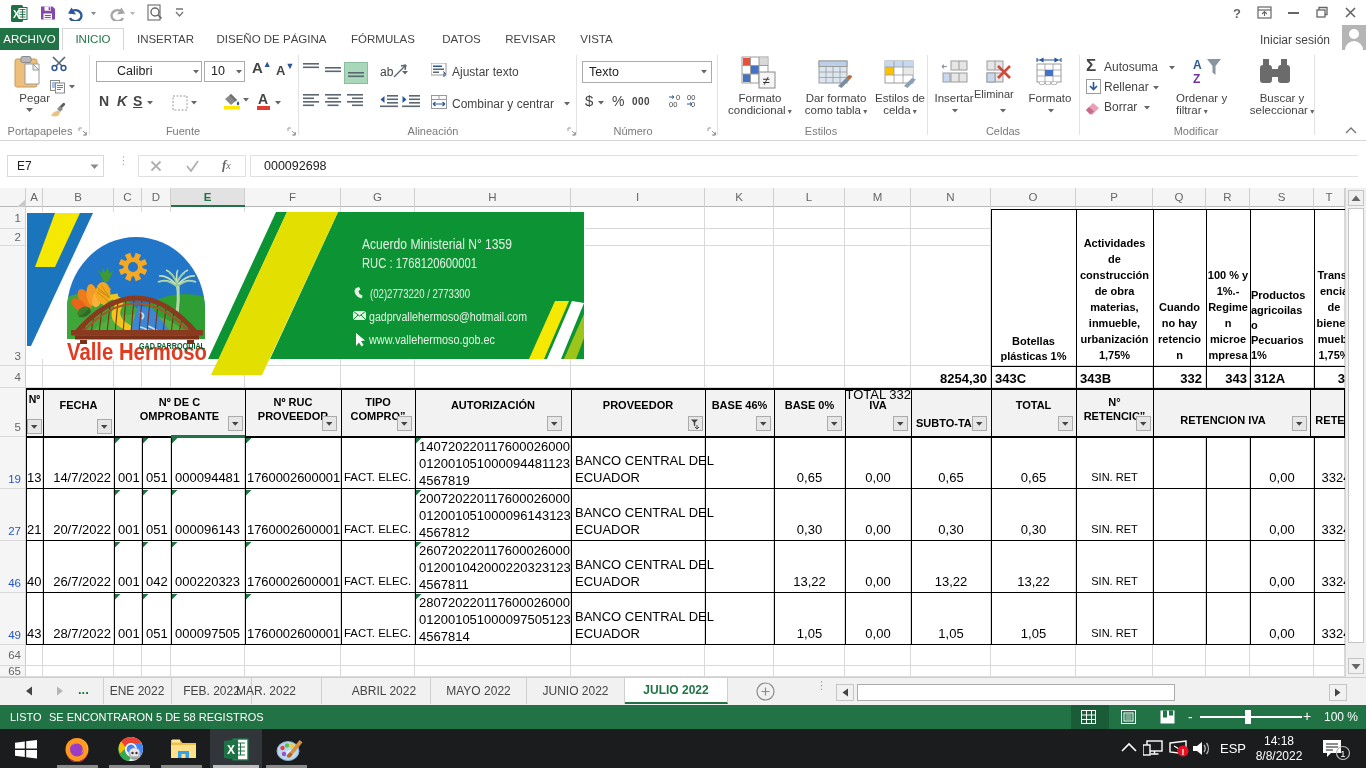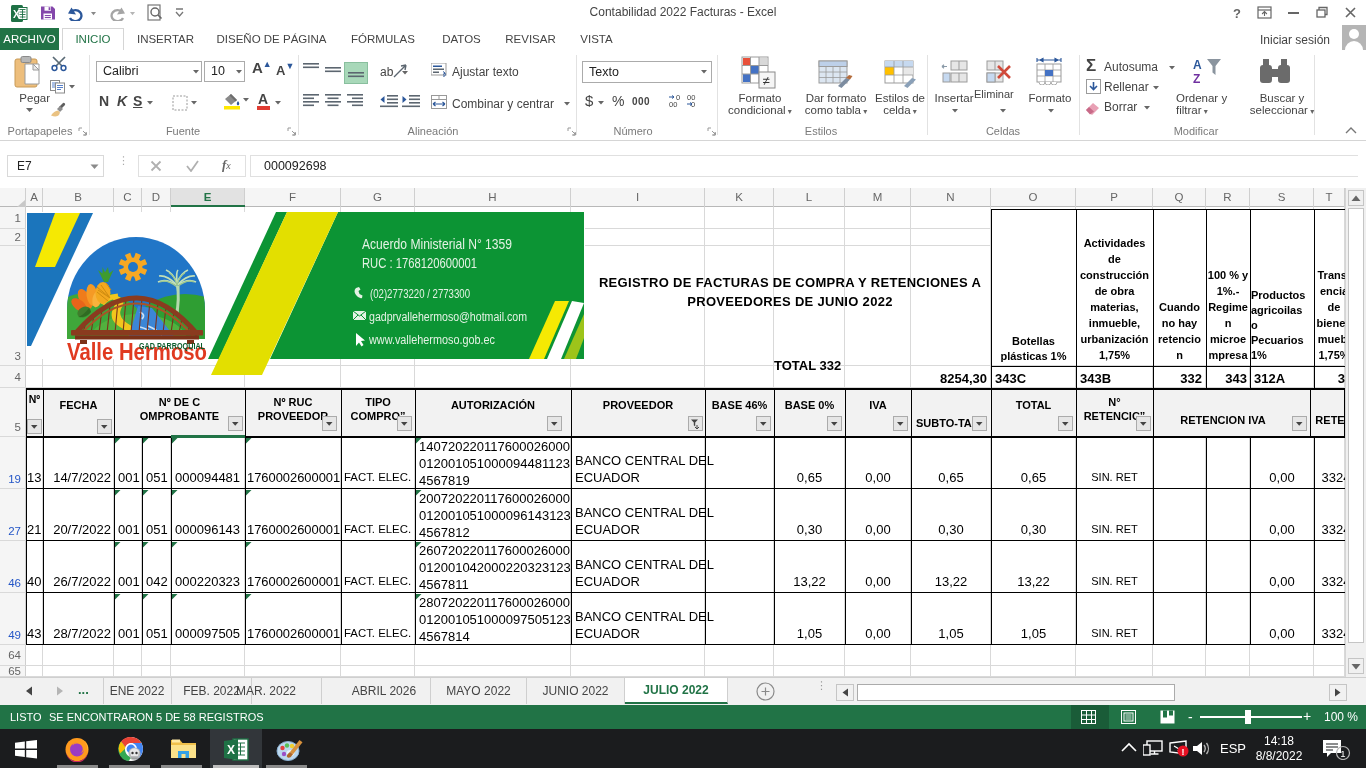--- a/index.html
+++ b/index.html
@@ -30,21 +30,20 @@
 <path d="M15 7 a6 5.5 0 1 0 1 6" stroke="#a5a5a5" stroke-width="2.3" fill="none"></path>
 <path d="M18 8.5 L10 9.5 L14.5 2.5 Z" fill="#a5a5a5"></path>
 <path d="M23 7 l5 0 l-2.5 3.2 z" fill="#b5b5b5"></path>
     </svg>
     <svg class="a" style="left:147px;top:4px" width="40" height="18">
 <rect x="1" y="1" width="12" height="15" fill="#fff" stroke="#777" stroke-width="1.2"></rect>
 <circle cx="8" cy="8" r="4" fill="none" stroke="#666" stroke-width="1.4"></circle>
 <path d="M11 11 l3.5 3.5" stroke="#666" stroke-width="1.6"></path>
 <path d="M29 5 h7 M29 8 l3.5 4 l3.5 -4" stroke="#777" stroke-width="1.3" fill="none"></path>
     </svg>
-    <div class="a" style="left:0;top:5px;width:1366px;text-align:center;font-size:12px;color:#444">Contabilidad 2022 Facturas - Excel</div>
     <svg class="a" style="left:1225px;top:4px" width="141" height="18">
 <text x="8" y="14" font-size="13" font-weight="bold" fill="#666">?</text>
 <rect x="33" y="3" width="13" height="11" fill="none" stroke="#666" stroke-width="1.2"></rect>
 <line x1="33" y1="6" x2="46" y2="6" stroke="#666" stroke-width="1.2"></line>
 <path d="M39.5 12 v-4 m-2.4 2 l2.4-2.5 2.4 2.5" stroke="#666" stroke-width="1.1" fill="none"></path>
 <rect x="63" y="8" width="11" height="2" fill="#666"></rect>
 <rect x="92" y="6" width="8" height="7" fill="none" stroke="#666" stroke-width="1.3"></rect>
 <path d="M94 6 v-2.5 h8 v7 h-2" fill="none" stroke="#666" stroke-width="1.3"></path>
 <path d="M121 4 l9 9 m0 -9 l-9 9" stroke="#666" stroke-width="1.6"></path>
     </svg>
@@ -115,21 +114,21 @@
 <path d="M7 5.5 h6 M7 7.5 h6 M7 9.5 h4" stroke="#4472c4" stroke-width="0.9"></path>
     </svg>
     <svg class="a" style="left:68px;top:84px" width="8" height="6">
       <path d="M1 1 l3 3.5 l3-3.5 z" fill="#666"></path>
     </svg>
     <svg class="a" style="left:50px;top:101px" width="17" height="16">
 <path d="M9 6 l4-4 a1.5 1.5 0 0 1 2 2 l-4 4 z" fill="#5f5f5f"></path>
 <path d="M7 8 l3-3 3 3 -3 3 z" fill="#8d8d8d"></path>
 <path d="M8 9.5 q-4 0.5-7 5 q4 1.5 6.5 0.5 q2-1 2.5-3.5 z" fill="#eac282"></path>
     </svg>
-    <div class="a" style="left:96px;top:61px;width:106px;height:21px;background:#fff;border:1px solid #ababab;font-size:12.5px;color:#222;line-height:19px;padding-left:6px">Calibri</div>
+    <div class="a" style="left:96px;top:61px;width:106px;height:21px;background:#fff;border:1px solid #ababab;font-size:12.5px;color:#222;line-height:19px;padding-left:20px">Calibri</div>
     <svg class="a" style="left:192px;top:69px" width="8" height="6">
       <path d="M1 1 l3 3.5 l3-3.5 z" fill="#666"></path>
     </svg>
     <div class="a" style="left:204px;top:61px;width:41px;height:21px;background:#fff;border:1px solid #ababab;font-size:12.5px;color:#222;line-height:19px;padding-left:6px">10</div>
     <svg class="a" style="left:235px;top:69px" width="8" height="6">
       <path d="M1 1 l3 3.5 l3-3.5 z" fill="#666"></path>
     </svg>
     <div class="a" style="left:252px;top:59px;font-size:15px;font-weight:bold;color:#444">A<span style="font-size:9px;color:#2b579a;vertical-align:6px">▲</span></div>
     <div class="a" style="left:276px;top:61px;font-size:13px;font-weight:bold;color:#444">A<span style="font-size:9px;color:#2b579a;vertical-align:6px">▼</span></div>
     <div class="a" style="left:99px;top:93px;font-size:14px;font-weight:bold;color:#444">N</div>
@@ -594,28 +593,27 @@
     <div class="a" style="left:0;top:229px;width:21px;height:17px;font-size:11.5px;color:#666;text-align:right;line-height:17px">2</div>
     <div class="a" style="left:0;top:348px;width:21px;height:16px;font-size:11.5px;color:#666;text-align:right;line-height:16px">3</div>
     <div class="a" style="left:0;top:366px;width:21px;height:22px;font-size:11.5px;color:#666;text-align:right;line-height:22px">4</div>
     <div class="a" style="left:0;top:419px;width:21px;height:16px;font-size:11.5px;color:#666;text-align:right;line-height:16px">5</div>
     <div class="a" style="left:0;top:471px;width:21px;height:16px;font-size:11.5px;color:#2456c7;text-align:right;line-height:16px">19</div>
     <div class="a" style="left:0;top:523px;width:21px;height:16px;font-size:11.5px;color:#2456c7;text-align:right;line-height:16px">27</div>
     <div class="a" style="left:0;top:575px;width:21px;height:16px;font-size:11.5px;color:#2456c7;text-align:right;line-height:16px">46</div>
     <div class="a" style="left:0;top:627px;width:21px;height:16px;font-size:11.5px;color:#2456c7;text-align:right;line-height:16px">49</div>
     <div class="a" style="left:0;top:645px;width:21px;height:21px;font-size:11.5px;color:#666;text-align:right;line-height:21px">64</div>
     <div class="a" style="left:0;top:666px;width:21px;height:11px;font-size:11.5px;color:#666;text-align:right;line-height:11px">65</div>
-    <div class="a" style="left:590px;top:273px;width:400px;text-align:center;font-size:13px;font-weight:bold;color:#000;letter-spacing:0.3px;line-height:19px">REGISTRO DE FACTURAS DE COMPRA Y RETENCIONES A<br>PROVEEDORES DE JUNIO 2022</div>
     <div class="a" style="left:992px;top:334.0px;width:83px;text-align:center;font-size:11px;font-weight:bold;color:#000;line-height:14.5px">Botellas<br>plásticas 1%</div>
     <div class="a" style="left:1077px;top:235.0px;width:75px;text-align:center;font-size:11px;font-weight:bold;color:#000;line-height:16px">Actividades<br>de<br>construcción<br>de obra<br>materias,<br>inmueble,<br>urbanización<br>1,75%</div>
     <div class="a" style="left:1154px;top:299.0px;width:51px;text-align:center;font-size:11px;font-weight:bold;color:#000;line-height:16px">Cuando<br>no hay<br>retencio<br>n</div>
     <div class="a" style="left:1207px;top:267.0px;width:42px;text-align:center;font-size:11px;font-weight:bold;color:#000;line-height:16px">100 % y<br>1%.-<br>Regime<br>n<br>microe<br>mpresa</div>
     <div class="a" style="left:1251px;top:288.0px;width:62px;text-align:left;font-size:11px;font-weight:bold;color:#000;line-height:15px">Productos<br>agricoilas<br>o<br>Pecuarios<br>1%</div>
     <div class="a" style="left:1315px;top:267.0px;width:38px;text-align:center;font-size:11px;font-weight:bold;color:#000;line-height:16px">Transf<br>encia<br>de<br>bienes<br>muebl<br>1,75%</div>
-    <div class="a" style="left:774px;top:358px;width:137px;text-align:left;font-size:13px;font-weight:bold">TOTAL 332</div>
+    <div class="a" style="left:774px;top:387px;width:137px;text-align:right;font-size:13px;font-weight:normal">TOTAL 332</div>
     <div class="a" style="left:911px;top:371px;width:76px;text-align:right;font-size:13px;font-weight:bold">8254,30</div>
     <div class="a" style="left:995px;top:371px;font-size:13px;font-weight:bold">343C</div>
     <div class="a" style="left:1080px;top:371px;font-size:13px;font-weight:bold">343B</div>
     <div class="a" style="left:1153px;top:371px;width:49px;text-align:right;font-size:13px;font-weight:bold">332</div>
     <div class="a" style="left:1206px;top:371px;width:41px;text-align:right;font-size:13px;font-weight:bold">343</div>
     <div class="a" style="left:1254px;top:371px;font-size:13px;font-weight:bold">312A</div>
     <div class="a" style="left:1314px;top:371px;width:31px;text-align:right;font-size:13px;font-weight:bold">3</div>
     <div class="a" style="left:27px;top:393px;width:15px;text-align:center;font-size:10.5px;font-weight:bold;color:#000;line-height:13.5px">Nº</div>
     <svg class="a" style="left:27px;top:419px" width="15" height="15">
       <rect x="0.5" y="0.5" width="14" height="14" fill="#e6e6e6" stroke="#ababab"></rect>
@@ -766,21 +764,21 @@
     <svg class="a" style="left:24px;top:686px" width="10" height="10">
       <path d="M8 0.5 L2 5 l6 4.5 z" fill="#444"></path>
     </svg>
     <svg class="a" style="left:55px;top:686px" width="10" height="10">
       <path d="M2 0.5 L8 5 l-6 4.5 z" fill="#b5b5b5"></path>
     </svg>
     <div class="a" style="left:78px;top:682px;font-size:13px;font-weight:bold;color:#217346">...</div>
     <div class="a" style="left:103px;top:678px;width:69px;height:26px;font-size:12px;color:#444;text-align:center;line-height:26px;border-right:1px solid #cfcfcf">ENE 2022</div>
     <div class="a" style="left:172px;top:678px;width:80px;height:26px;font-size:12px;color:#444;text-align:center;line-height:26px;border-right:1px solid #cfcfcf">FEB. 2022</div>
     <div class="a" style="left:236px;top:678px;width:86px;height:26px;font-size:12px;color:#444;line-height:26px;border-right:1px solid #cfcfcf">MAR. 2022</div>
-    <div class="a" style="left:338px;top:678px;width:93px;height:26px;font-size:12px;color:#444;text-align:center;line-height:26px;border-right:1px solid #cfcfcf">ABRIL 2026</div>
+    <div class="a" style="left:338px;top:678px;width:93px;height:26px;font-size:12px;color:#444;text-align:center;line-height:26px;border-right:1px solid #cfcfcf">ABRIL 2022</div>
     <div class="a" style="left:431px;top:678px;width:96px;height:26px;font-size:12px;color:#444;text-align:center;line-height:26px;border-right:1px solid #cfcfcf">MAYO 2022</div>
     <div class="a" style="left:527px;top:678px;width:98px;height:26px;font-size:12px;color:#444;text-align:center;line-height:26px;border-right:1px solid #cfcfcf">JUNIO 2022</div>
     <div class="a" style="left:103px;top:678px;width:1px;height:26px;background:#cfcfcf"></div>
     <div class="a" style="left:625px;top:678px;width:103px;height:26px;background:#fff;border-right:1px solid #cfcfcf;border-bottom:2px solid #217346;font-size:12px;font-weight:bold;color:#217346;text-align:center;line-height:25px">JULIO 2022</div>
     <svg class="a" style="left:756px;top:682px" width="19" height="19">
       <circle cx="9.5" cy="9.5" r="8.5" fill="none" stroke="#8a8a8a" stroke-width="1.2"></circle>
       <path d="M9.5 5.5 v8 M5.5 9.5 h8" stroke="#8a8a8a" stroke-width="1.2"></path>
     </svg>
     <div class="a" style="left:816px;top:683px;font-size:11px;color:#999;line-height:5.5px">⋮</div>
     <div class="a" style="left:836px;top:684px;width:18px;height:17px;background:#f1f1f1;border:1px solid #c5c5c5"></div>

